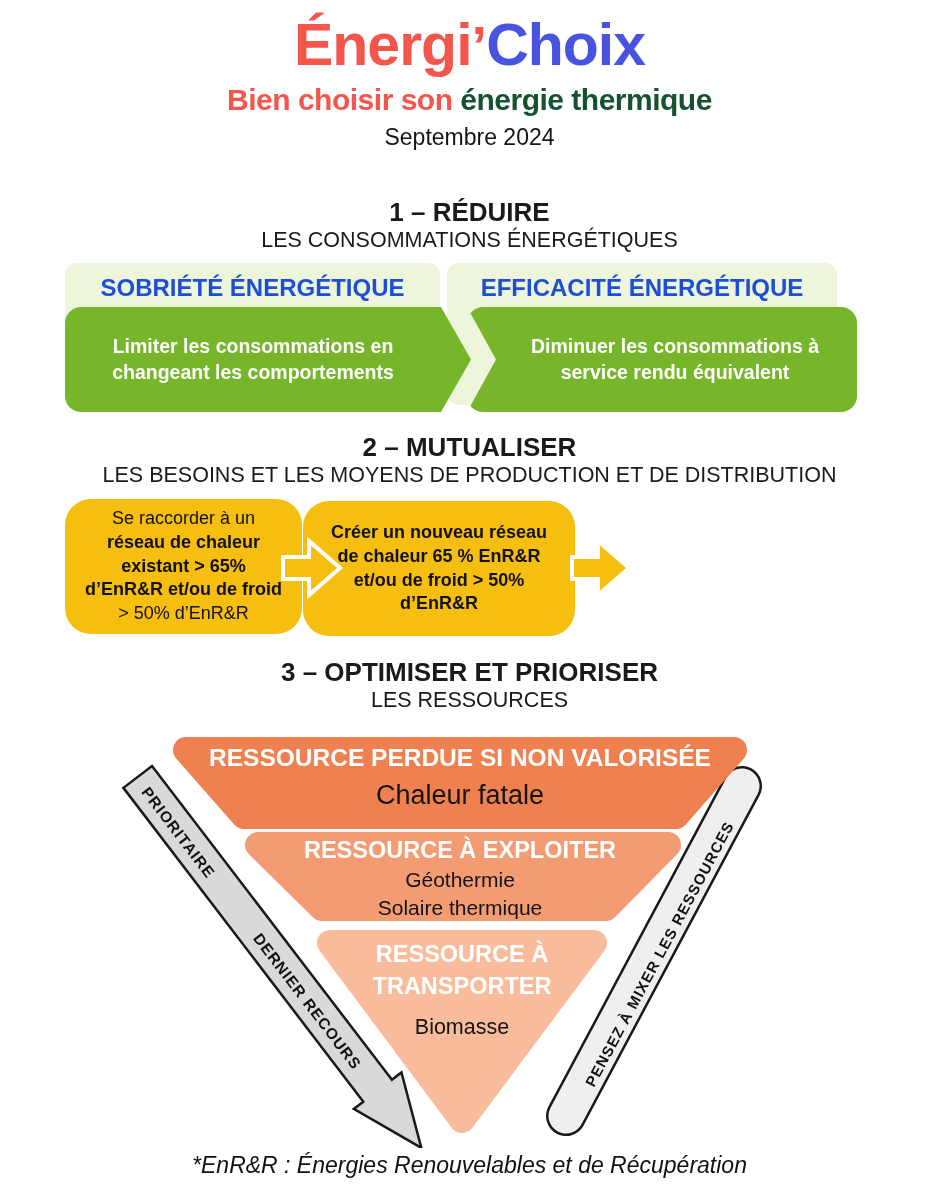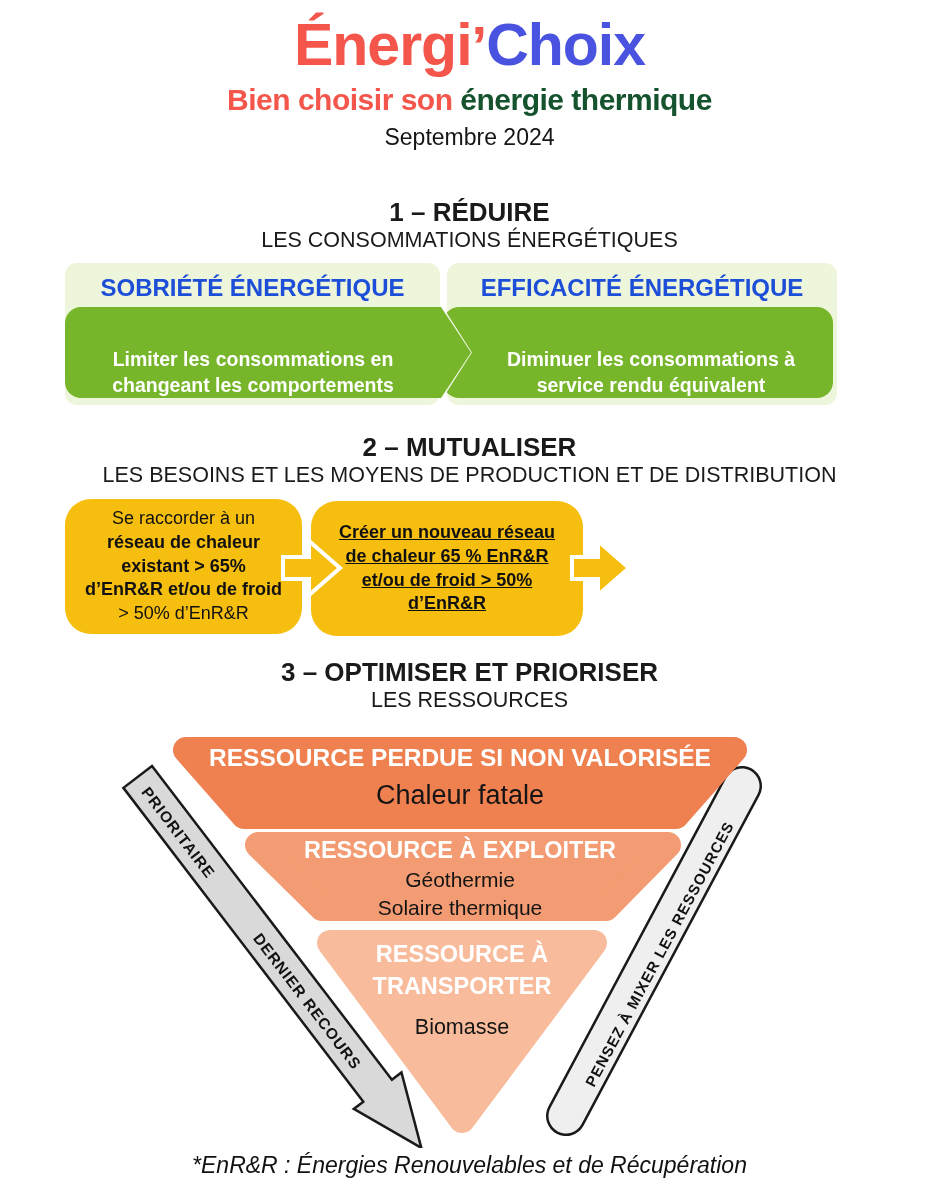--- a/index.html
+++ b/index.html
@@ -22,37 +22,37 @@
   
   .sec-head { position:absolute; left:0; width:100%; text-align:center; line-height:1.18; }
   .sec-head .big { font-size:26px; font-weight:bold; }
   .sec-head .sub { font-size:21.5px; }
   
   .s1 { position:absolute; top:263px; left:65px; width:772px; height:142px; }
   .s1 .pane { position:absolute; top:0; height:142px; background:#edf5db; border-radius:12px; }
   .s1 .pane.left  { left:0;    width:375px; }
   .s1 .pane.right { left:382px; width:390px; }
   .s1 .pane-title { margin-top:11px; text-align:center; font-size:24px; font-weight:bold; color:#1d4ed8; }
-  .gbox { position:absolute; top:44px; height:91px; background:#77b62a; color:#fff;
+  .gbox { position:absolute; top:44px; height:105px; background:#77b62a; color:#fff;
           font-weight:bold; font-size:19.5px; line-height:1.3; display:flex;
-          align-items:flex-end; justify-content:center; text-align:center; }
+          align-items:center; justify-content:center; text-align:center; }
   .gbox.left { left:0; width:406px; border-radius:16px; z-index:3;
                clip-path:polygon(0 0, 376px 0, 100% 50%, 376px 100%, 0 100%);
                padding:0 52px 0 22px; }
-  .gbox.right { left:378px; width:390px; border-radius:16px; z-index:2;
+  .gbox.right { left:402px; width:390px; border-radius:16px; z-index:2;
                 clip-path:polygon(0 0, 100% 0, 100% 100%, 0 100%, 29px 50%);
                 padding:0 22px 0 48px; }
   
   .s2 { position:absolute; top:499px; left:65px; width:653px; height:137px; }
   .ybox { position:absolute; top:0; height:135px; background:#f6be0e; border-radius:26px;
           color:#111; font-size:18px; line-height:1.33; display:flex; align-items:center;
           justify-content:center; text-align:center; padding:8px 16px; }
   .ybox b, .ybox .bold { font-weight:bold; }
   .ybox1 { left:0;    width:237px; }
-  .ybox2 { left:246px; width:272px; top:2px; font-weight:bold;text-decoration:underline; }
+  .ybox2 { left:238px; width:272px; top:2px; font-weight:bold; }
   .ybox3 { left:544px; width:228px; top:3px; font-weight:bold; }
   .s2arrow { position:absolute; top:36px; width:62px; height:66px; z-index:4; }
   .s2arrow.a1 { left:216px; }
   .s2arrow.a2 { left:505px; }
   
   .pyr { position:absolute; top:728px; left:0; width:939px; height:420px; }
   .pyr svg { position:absolute; top:0; left:0; }
   .pyr .ov { position:absolute; text-align:center; }
   .lvl-title { color:#ffffff; font-weight:bold; }
   .lvl-item  { color:#141414; }

